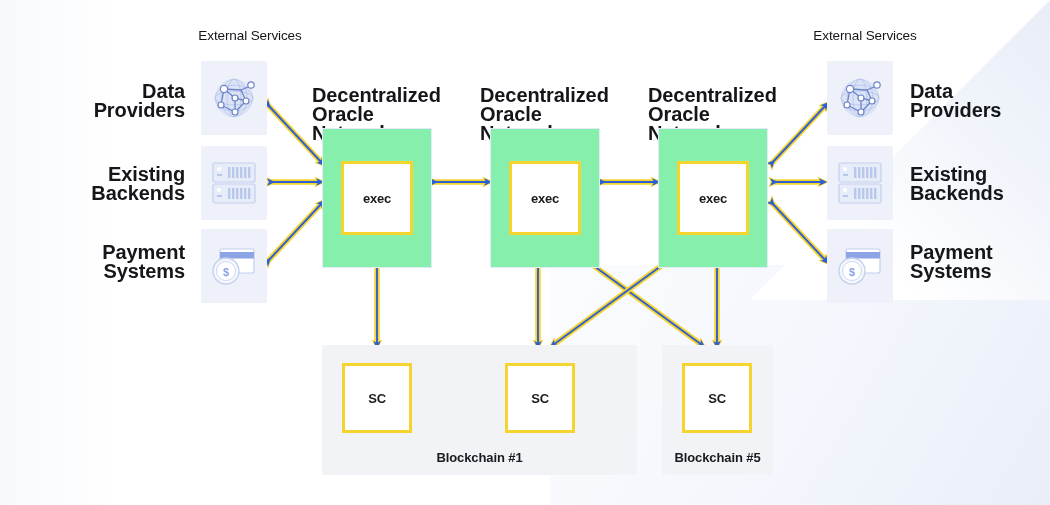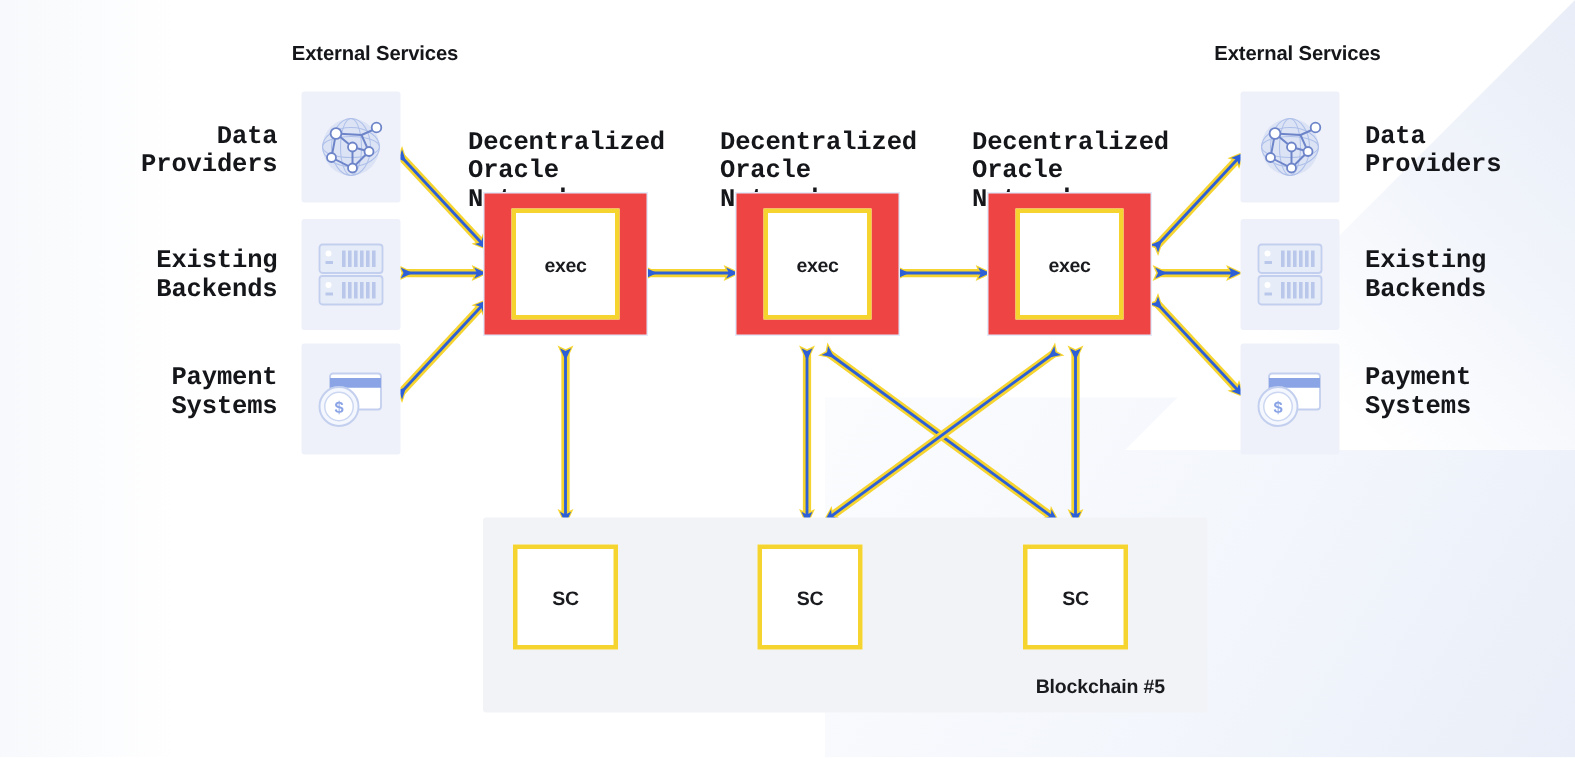--- a/index.html
+++ b/index.html
@@ -39,55 +39,54 @@
     pointer-events: none;
   }
 
   svg.wires { position:absolute; top:0; left:0; width:1050px; height:505px; pointer-events:none; }
 
   
   .lbl {
     position: absolute;
     color: #15161a;
     font-weight: 700;
-    font-size: 17px;
+    font-size: 20px;
     line-height: 19px;
     letter-spacing: -0.1px;
     white-space: pre-line;
-    font-family: Liberation Mono, monospace;
   }
   .lbl.center { }
   .lbl.right  { text-align: right; }
   .lbl.left   { text-align: left; }
   .section-title {
     position: absolute;
     color: #15161a;
-    font-weight: 700;
+    font-weight: 400;
     font-size: 13.5px;
     letter-spacing: -0.1px;
     text-align: center;
     white-space: nowrap;
   }
 
   
   .svc-tile {
     position: absolute;
     width: 66px; height: 74px;
     background: #eef1f9;
     border-radius: 2px;
     display: flex;
     align-items: center;
     justify-content: center;
   }
 
   
   .oracle-wrap {
     position: absolute;
-    width: 110px; height: 96px;
-    background: #ef4444;
+    width: 110px; height: 140px;
+    background: #86efac;
     border: 1px solid #e3ebfa;
     box-sizing: border-box;
   }
   .exec-box {
     position: absolute;
     left: 50%; top: 50%;
     transform: translate(-50%, -50%);
     width: 72px; height: 74px;
     border: 3px solid #f6d430;
     background: #ffffff;
@@ -99,21 +98,20 @@
     font-weight: 700;
     color: #1a1b1f;
     letter-spacing: -0.2px;
   }
 
   
   .chain {
     position: absolute;
     background: #f1f3f7;
     border-radius: 2px;
-    padding-left: 32px;
   }
   .chain-name {
     position: absolute;
     bottom: 10px;
     left: 0; right: 0;
     text-align: center;
     font-size: 13px;
     font-weight: 700;
     color: #1a1b1f;
     letter-spacing: -0.1px;
@@ -368,20 +366,21 @@
   <div class="lbl center" style="left:648px; top:86px; width:130px;">Decentralized
 Oracle Network</div>
   <div class="oracle-wrap" style="left:658px; top:128px;">
     <div class="exec-box">exec</div>
   </div>
 
 
   <div class="chain" style="left:322px; top:345px; width:315px; height:130px;">
     <div class="sc-box" style="left:20px; top:18px;">SC</div>
     <div class="sc-box" style="left:183px; top:18px;">SC</div>
+    <div class="chain-name">Blockchain #1</div>
   </div>
 
   <div class="chain" style="left:662px; top:345px; width:111px; height:130px;">
     <div class="sc-box" style="left:20px; top:18px;">SC</div>
     <div class="chain-name">Blockchain #5</div>
   </div>
 
 </div>
 
 </body></html>

